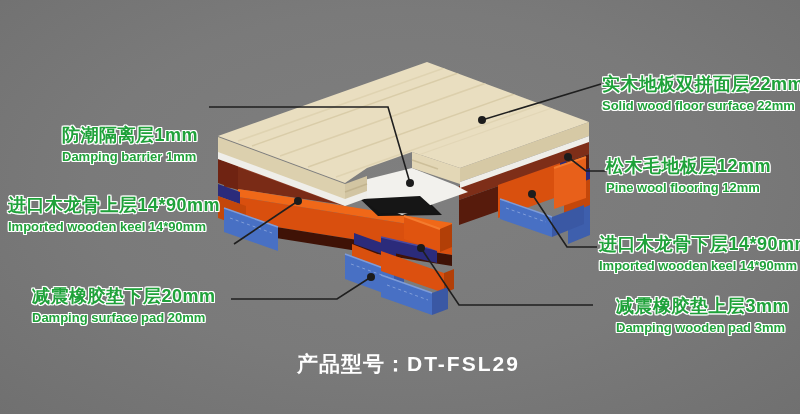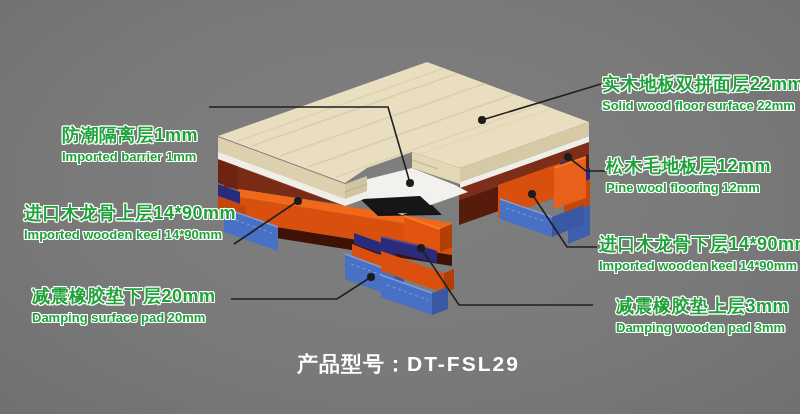--- a/index.html
+++ b/index.html
@@ -19,21 +19,21 @@
                 1px 1px 0 #fff,-1px -1px 0 #fff,1px -1px 0 #fff,-1px 1px 0 #fff;
   }
   .label .en{
     margin-top:6px; font-size:13px; font-weight:bold; color:var(--green);
     text-shadow:1px 0 0 #fff,-1px 0 0 #fff,0 1px 0 #fff,0 -1px 0 #fff,
                 1px 1px 0 #fff,-1px -1px 0 #fff,1px -1px 0 #fff,-1px 1px 0 #fff;
   }
   #lbl-moisture   {left:62px;  top:93px;margin-top:33px;}
   #lbl-solidwood  {left:602px; top:75px;}
   #lbl-pine       {left:606px; top:157px;}
-  #lbl-keel-upper {left:8px;   top:204px;margin-left:16px;}
+  #lbl-keel-upper {left:8px;   top:196px;}
   #lbl-keel-lower {left:599px; top:235px;}
   #lbl-rubber-low {left:32px;  top:287px;}
   #lbl-rubber-up  {left:616px; top:297px;}
   #model-line{
     position:absolute; left:297px; top:350px; white-space:nowrap;
     font-size:21px; font-weight:bold; color:var(--model); letter-spacing:1px;text-align:right;
   }
   #model-line .code{letter-spacing:2px;}
 </style>
 </head>
@@ -152,21 +152,21 @@
       <circle cx="568" cy="157" r="4"></circle>
       <circle cx="298" cy="201" r="4"></circle>
       <circle cx="532" cy="194" r="4"></circle>
       <circle cx="371" cy="277" r="4"></circle>
       <circle cx="421" cy="248" r="4"></circle>
     </g>
   </svg>
 
   <div class="label" id="lbl-moisture">
     <div class="zh">防潮隔离层1mm</div>
-    <div class="en">Imported barrier 1mm</div>
+    <div class="en">Damping barrier 1mm</div>
   </div>
   <div class="label" id="lbl-solidwood">
     <div class="zh">实木地板双拼面层22mm</div>
     <div class="en">Solid wood floor surface 22mm</div>
   </div>
   <div class="label" id="lbl-pine">
     <div class="zh">松木毛地板层12mm</div>
     <div class="en">Pine wool flooring 12mm</div>
   </div>
   <div class="label" id="lbl-keel-upper">

